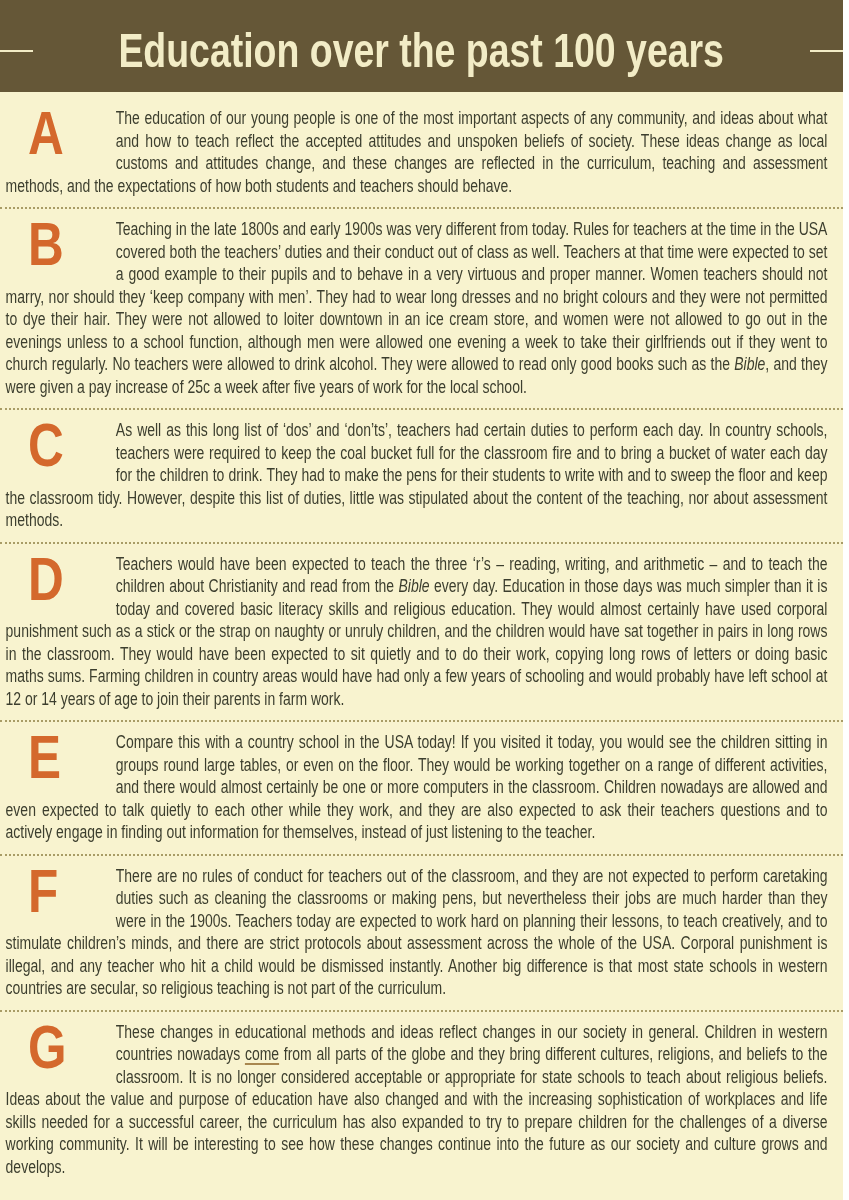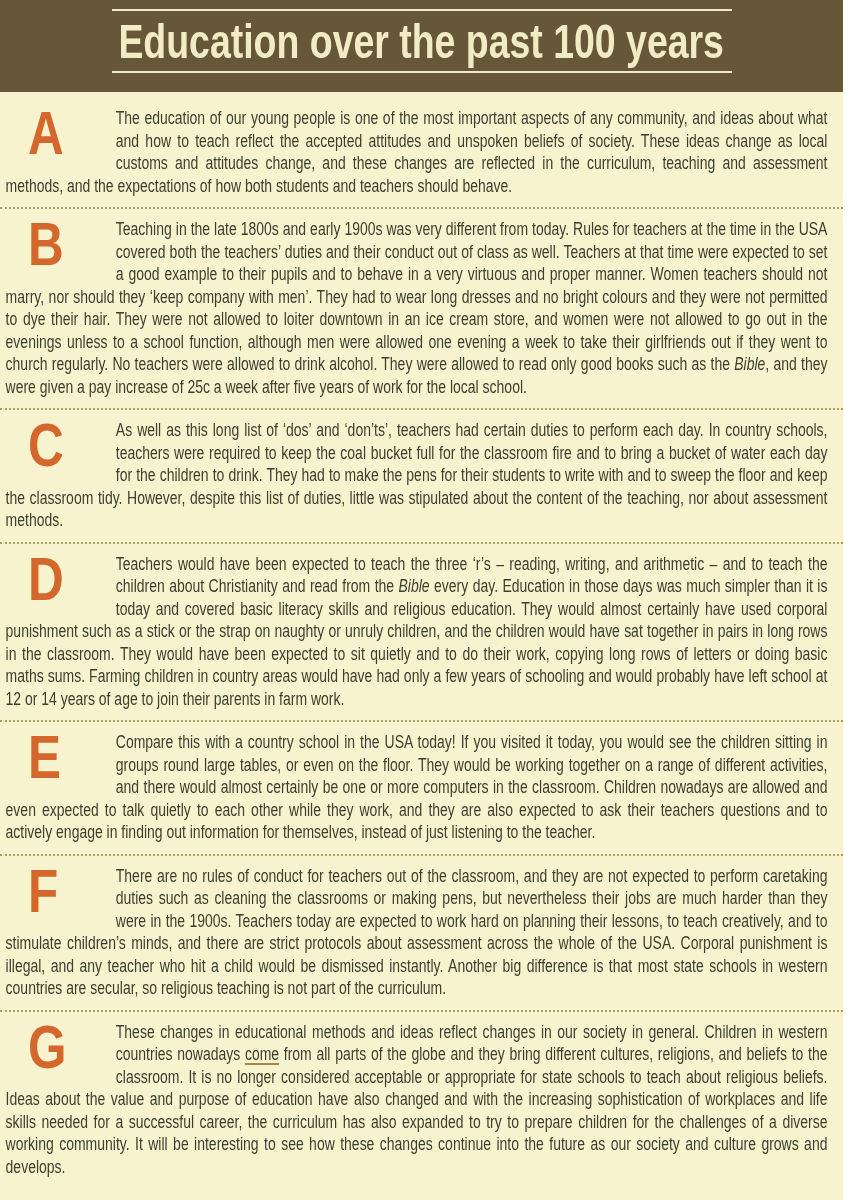--- a/index.html
+++ b/index.html
@@ -26,21 +26,21 @@
   }
   .edge-strip {
     position: absolute; right: 0; top: 0;
     width: 6px; height: 1200px;
     background: var(--page_edge);
   }
   
   .header {
     width: 843px; height: 92px;
     background: var(--header_bg);
-    display: flex; flex-direction: column;
+    display: flex; 
     align-items: center; justify-content: flex-start;
     padding-top: 9px;
   }
   .header-rule {
     width: 620px; height: 0;
     border-top: 2px solid var(--header_text);
   }
   .doc-title {
     height: 60px;
     display: flex; align-items: center;

